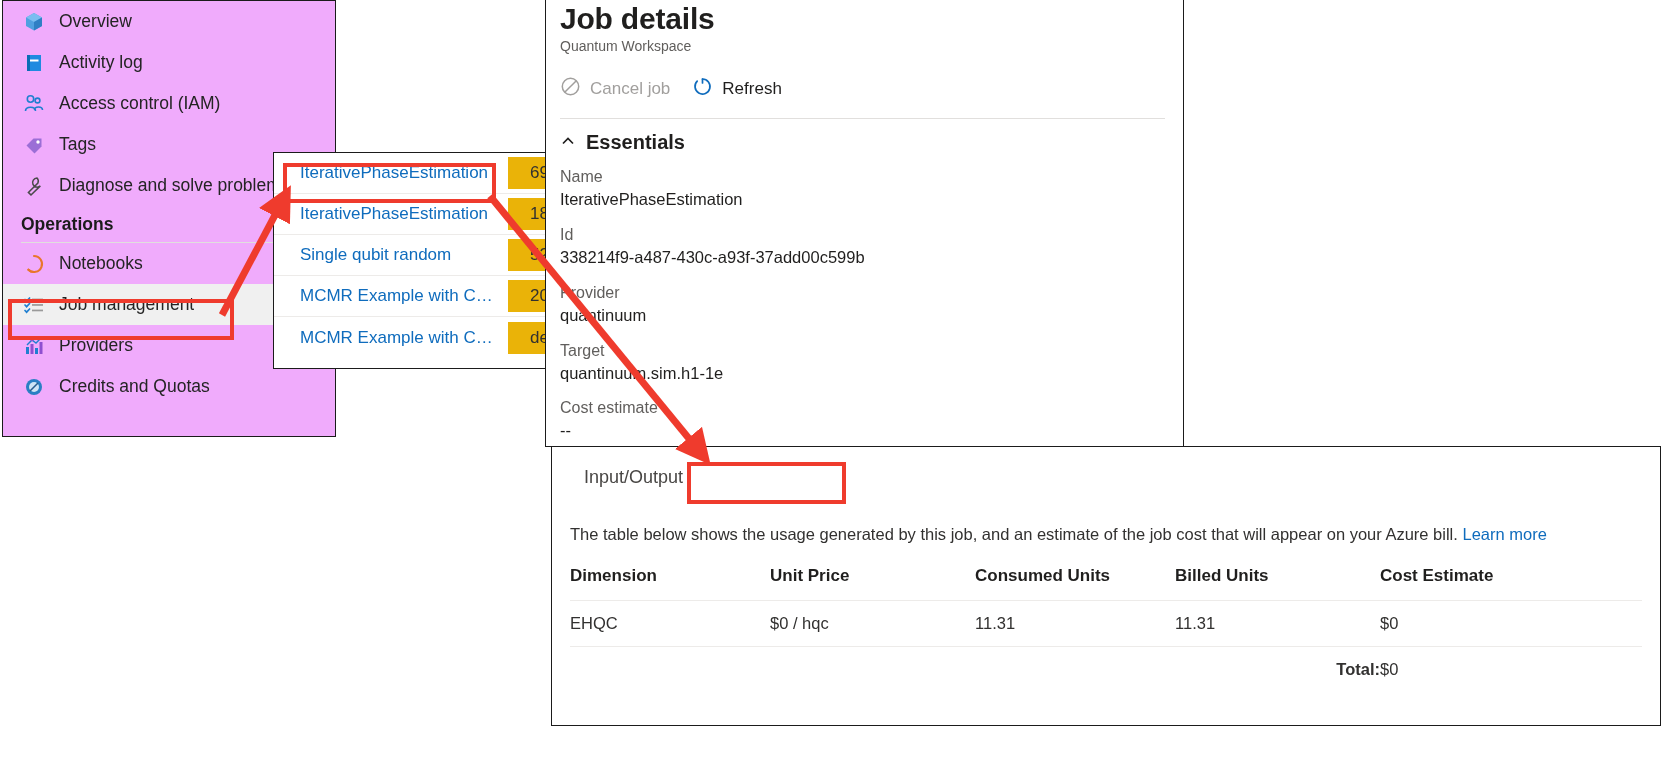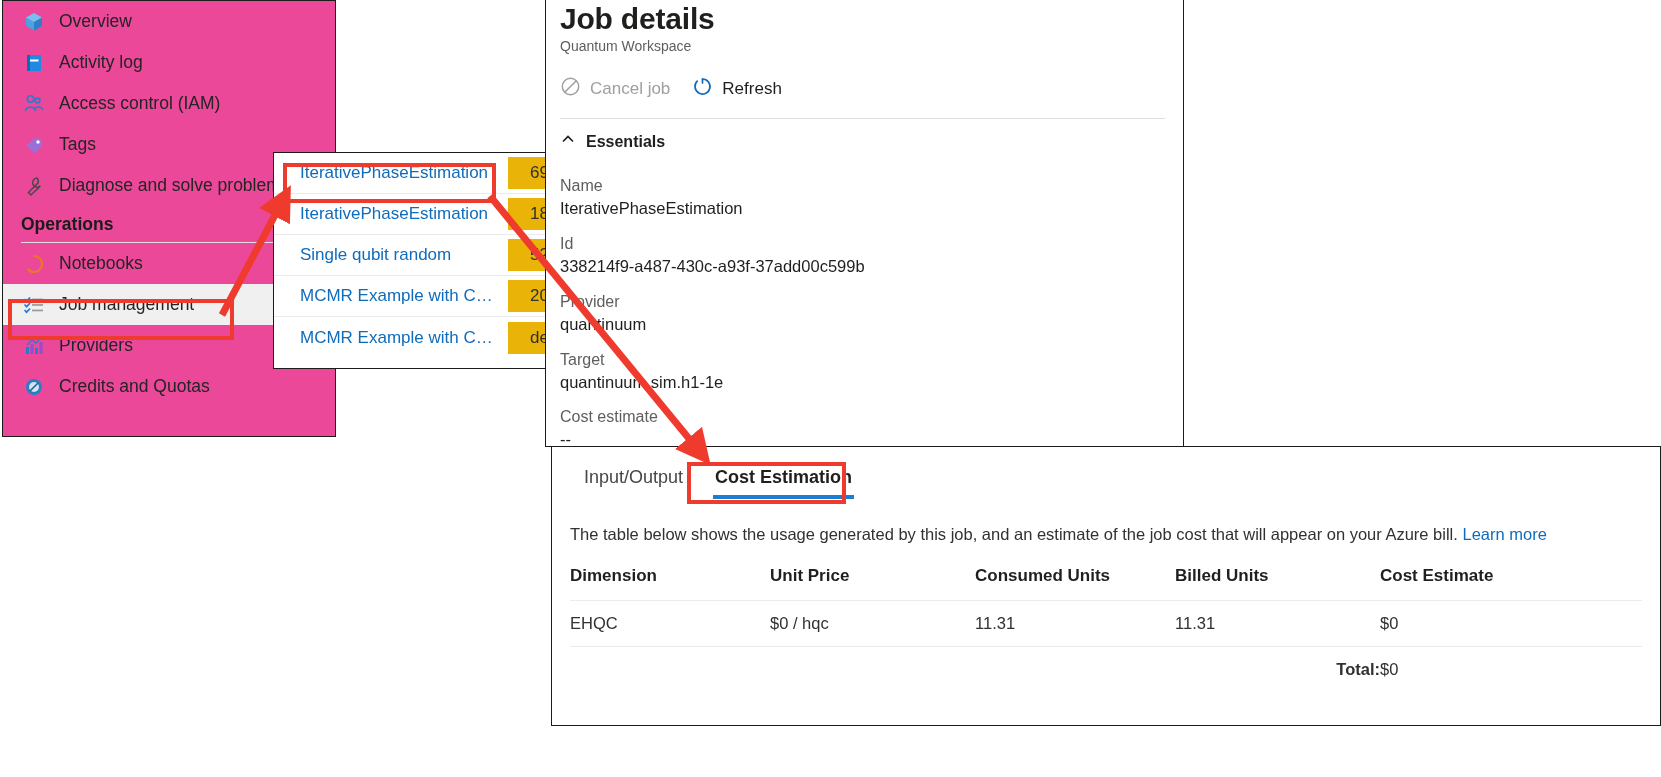--- a/index.html
+++ b/index.html
@@ -16,21 +16,21 @@
     overflow: hidden;
   }
 
   
   #sidebar-panel {
     position: absolute;
     left: 2px;
     top: 0px;
     width: 334px;
     height: 437px;
-    background: #ec4899;
+    background: #f0abfc;
     border: 1.5px solid #1b1b1b;
     box-sizing: border-box;
     z-index: 5;
   }
   .nav-item {
     position: relative;
     display: flex;
     align-items: center;
     height: 41px;
     padding-left: 18px;
@@ -151,24 +151,24 @@
     align-items: center;
     gap: 9px;
     font-size: 17px;
   }
   .cmd.disabled { color: #a19f9d; }
   .cmd.enabled { color: #201f1e; }
   .jd-essentials {
     display: flex;
     align-items: flex-end;
     gap: 10px;
-    font-size: 16px;
+    font-size: 20px;
     font-weight: bold;
     color: #201f1e;
-    margin: 12px 0 24px 0;
+    margin: 12px 0 12px 0;
   }
   .kv { margin-bottom: 13px; }
   .kv .k {
     font-size: 16px;
     color: #605e5c;
     line-height: 1.38;
   }
   .kv .v {
     font-size: 16.5px;
     color: #201f1e;
@@ -462,21 +462,20 @@
     <div class="kv">
       <div class="k">Cost estimate</div>
       <div class="v">--</div>
     </div>
   </div>
 </div>
 
 <div id="tabs-panel">
   <div class="tabs-row">
     <div class="tab">Input/Output</div>
-    <div class="tab active">Cost Estimation</div>
   </div>
 
   <div class="tab-desc">
     <span>The table below shows the usage generated by this job, and an estimate of the job cost that will appear on your Azure bill.</span>
     <a href="#">Learn more</a>
   </div>
 
   <table class="cost">
     <thead>
       <tr>

